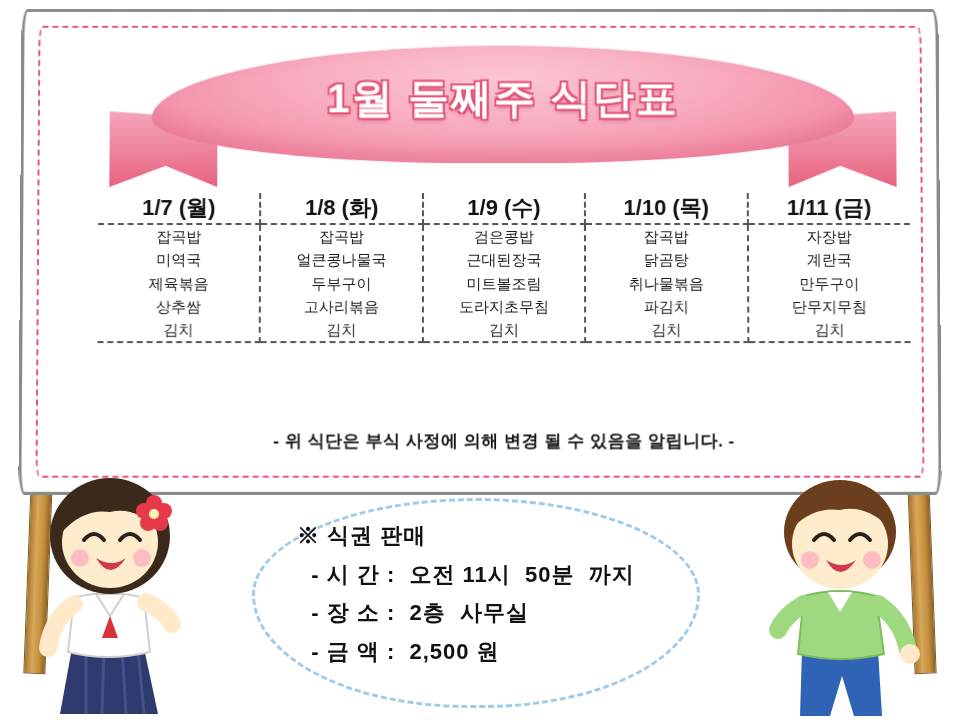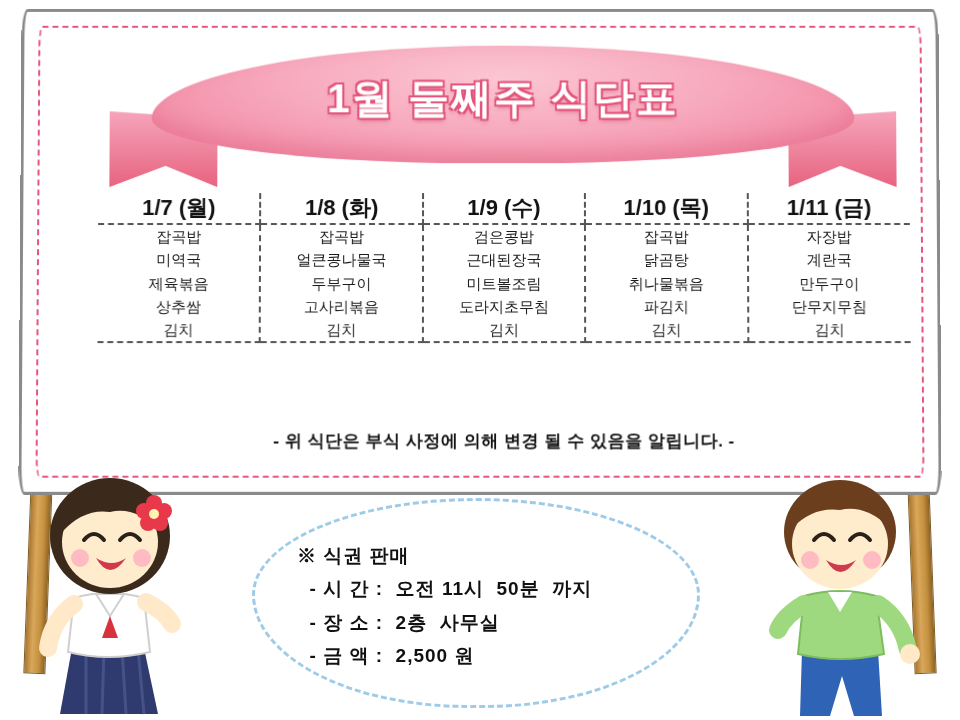--- a/index.html
+++ b/index.html
@@ -172,22 +172,22 @@
     width: 448px;
     height: 210px;
     background: #ffffff;
     border: 3px dashed #9ecbe8;
     border-radius: 50% 50% 48% 48% / 46% 46% 54% 54%;
     box-sizing: border-box;
   }
   .cloud-text {
     position: absolute;
     left: 42px;
-    top: 38px;
-    font-size: 19px;
+    top: 16px;
+    font-size: 22px;
     font-weight: bold;
     color: #111111;
     line-height: 1.75;
     letter-spacing: 1px;
     white-space: pre;
   }
 
   
   .kid { position: absolute; }
 

